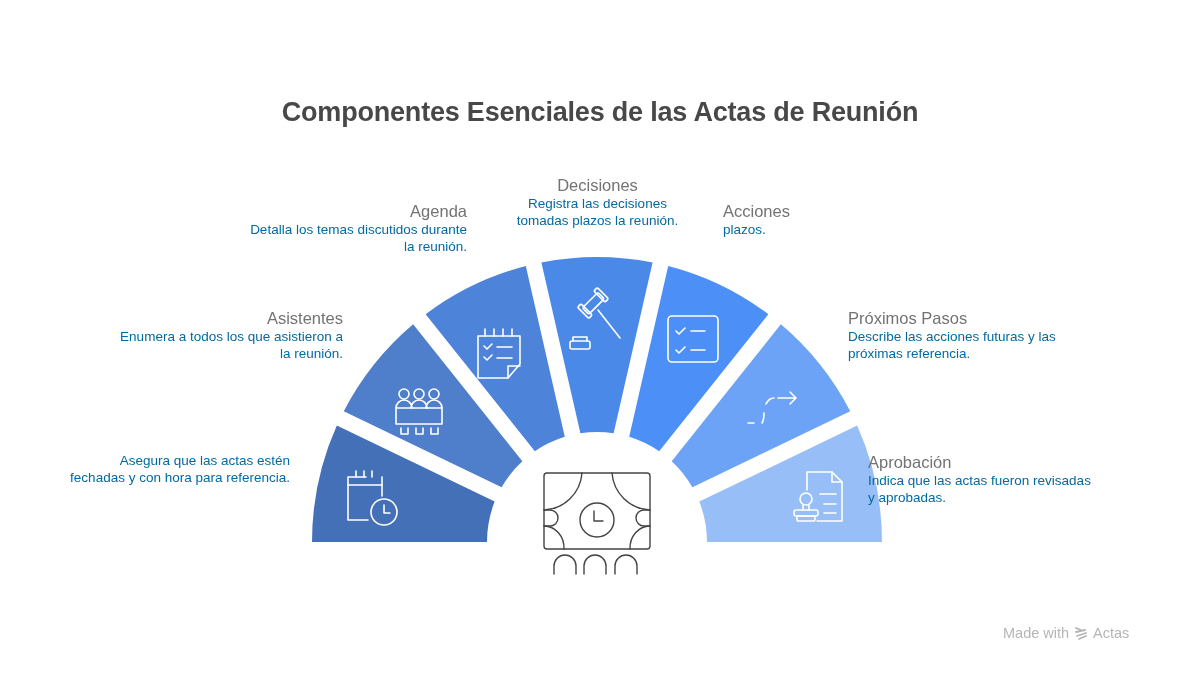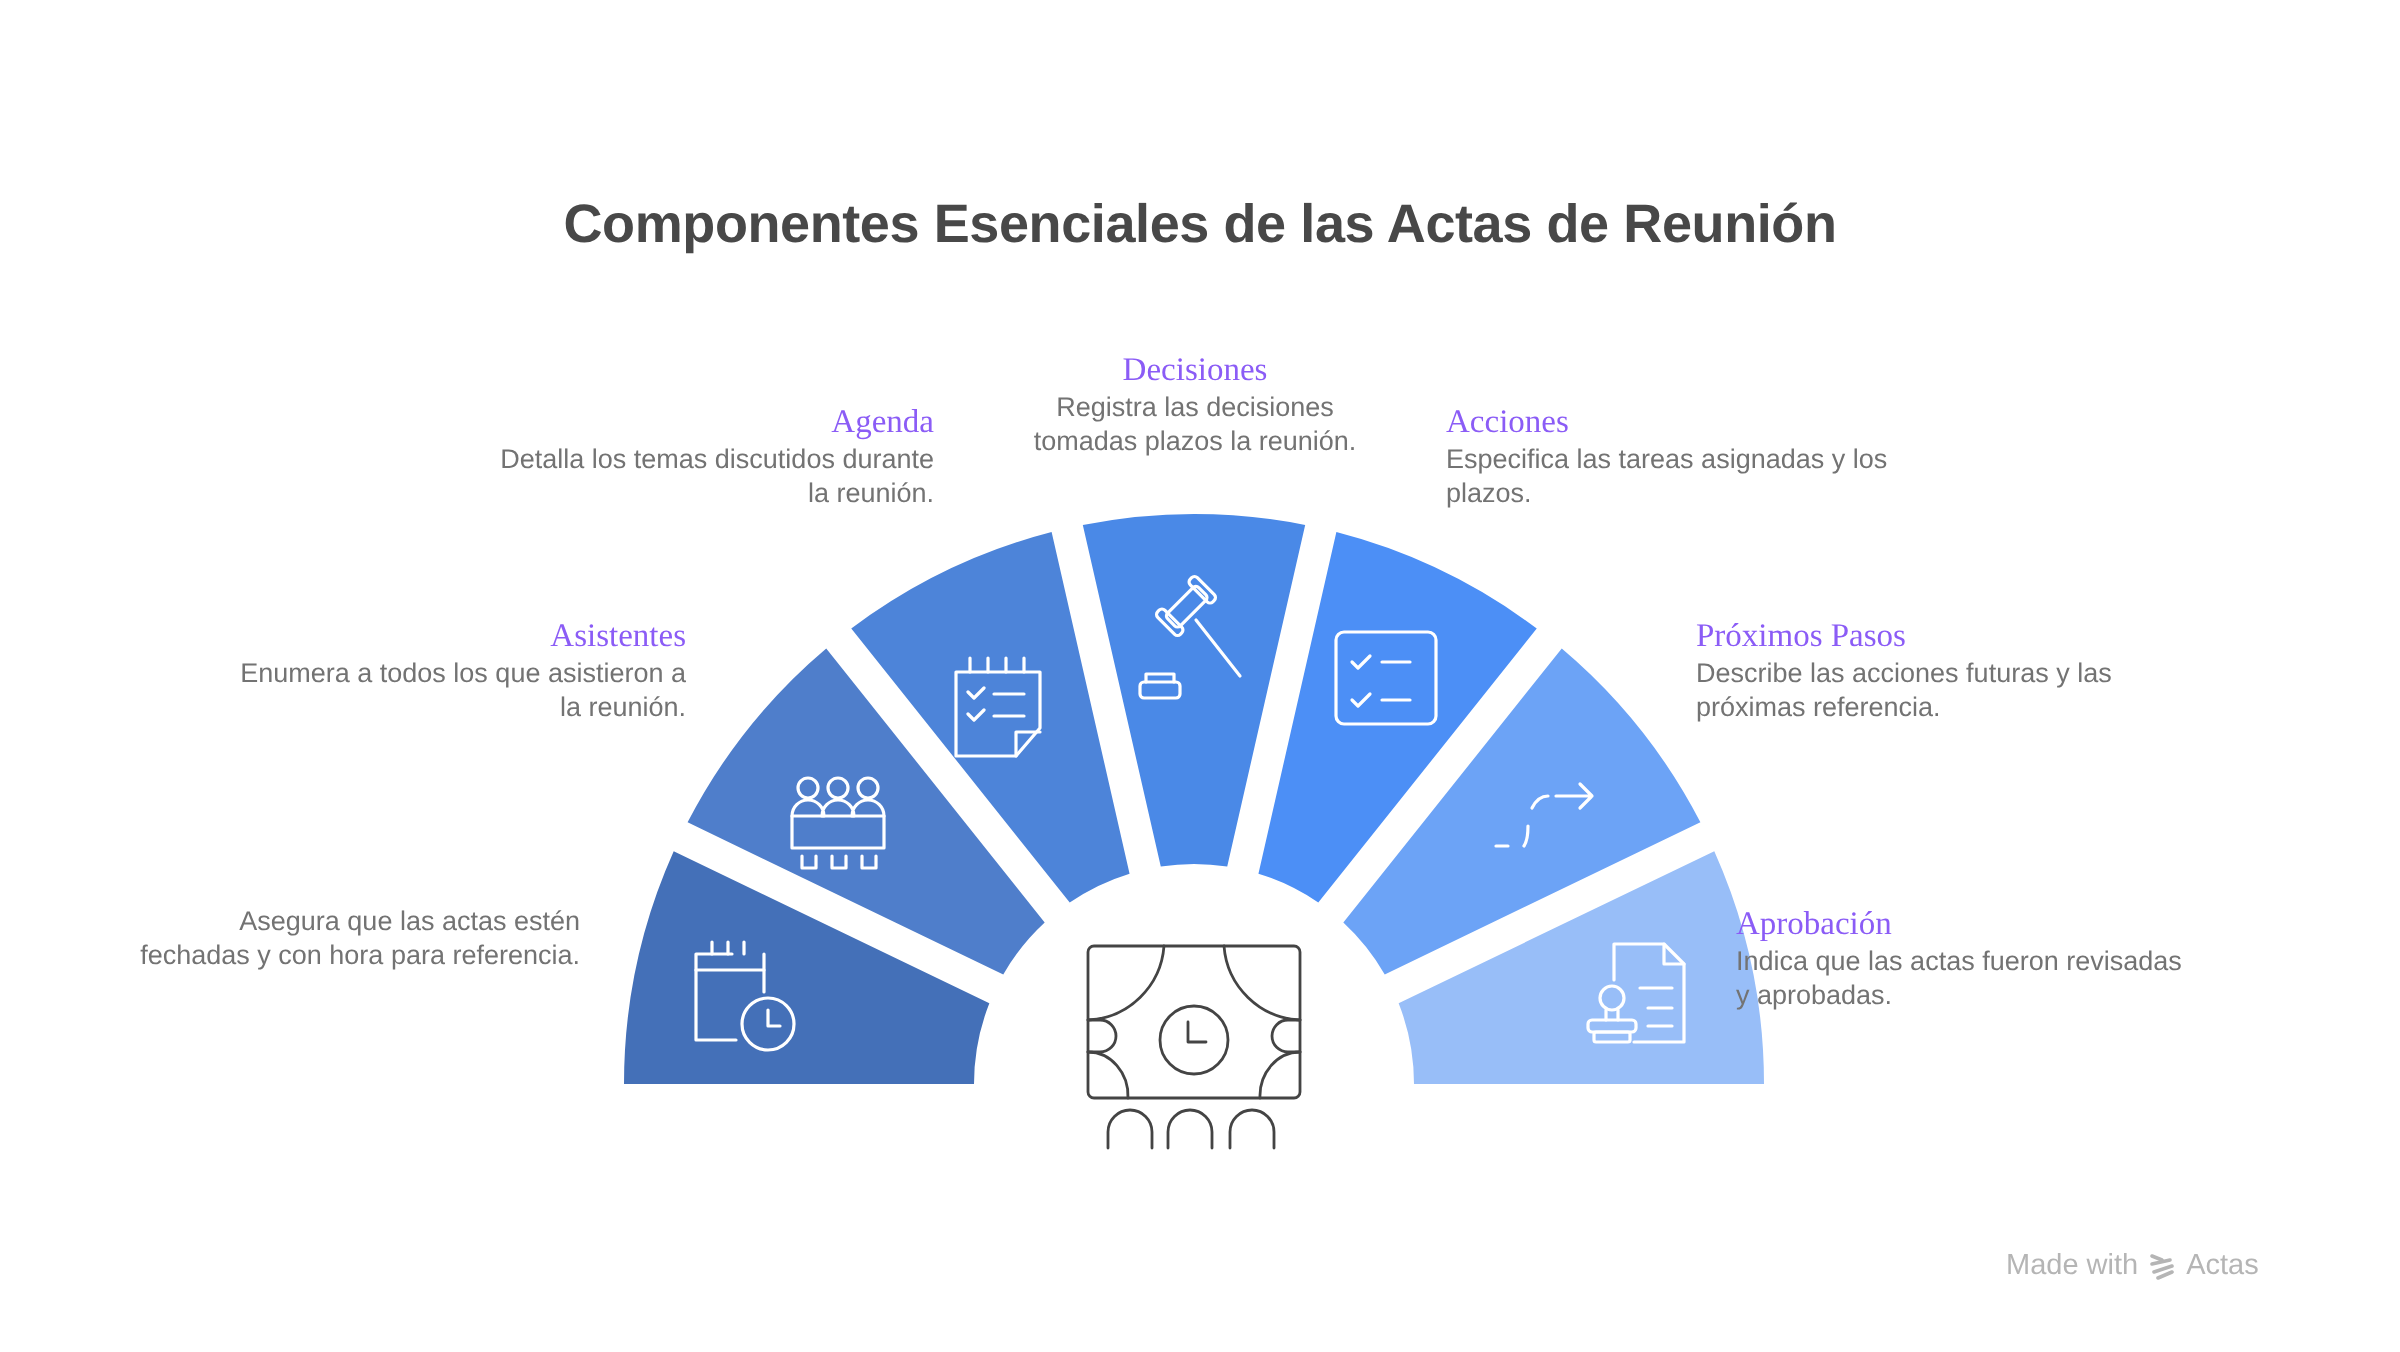--- a/index.html
+++ b/index.html
@@ -1,22 +1,22 @@
 <!DOCTYPE html>
 <html><head>
 <meta charset="utf-8">
 <style>
   html, body { margin: 0; padding: 0; background: #ffffff; }
   body { width: 1200px; height: 676px; position: relative; overflow: hidden;
          font-family: "Liberation Sans", "DejaVu Sans", sans-serif; color: #404040; }
   .title { position: absolute; left: 0; width: 1200px; top: 97px; text-align: center;
            font-size: 27px; font-weight: bold; color: #484848; letter-spacing: -0.2px; }
   .label { position: absolute; }
-  .label .h { font-size: 16.5px; color: #8b5cf6; line-height: 20px; font-family: Liberation Serif, serif; }
-  .label .d { font-size: 13.5px; color: #737373; line-height: 17px; }
+  .label .h { font-size: 16.5px; color: #737373; line-height: 20px; }
+  .label .d { font-size: 13.5px; color: #0369a1; line-height: 17px; }
   .right { text-align: right; }
   .center { text-align: center; }
   svg.diagram { position: absolute; left: 0; top: 0; }
   .footer { position: absolute; left: 1003px; top: 625px; font-size: 14.5px; color: #b5b5b5;
             display: flex; align-items: center; gap: 4px; }
   .footer svg { display: block; }
 </style>
 </head>
 <body>
 
@@ -128,21 +128,20 @@
 </div>
 
 <div class="label center" style="left:475px; width:245px; top:175px;">
   <div class="h">Decisiones</div>
   <div class="d">Registra las decisiones</div>
   <div class="d">tomadas plazos la reunión.</div>
 </div>
 
 <div class="label" style="left:723px; top:201px;">
   <div class="h">Acciones</div>
-  <div class="d">Especifica las tareas asignadas y los</div>
   <div class="d">plazos.</div>
 </div>
 
 <div class="label" style="left:848px; top:308px;">
   <div class="h">Próximos Pasos</div>
   <div class="d">Describe las acciones futuras y las</div>
   <div class="d">próximas referencia.</div>
 </div>
 
 <div class="label" style="left:868px; top:452px;">

